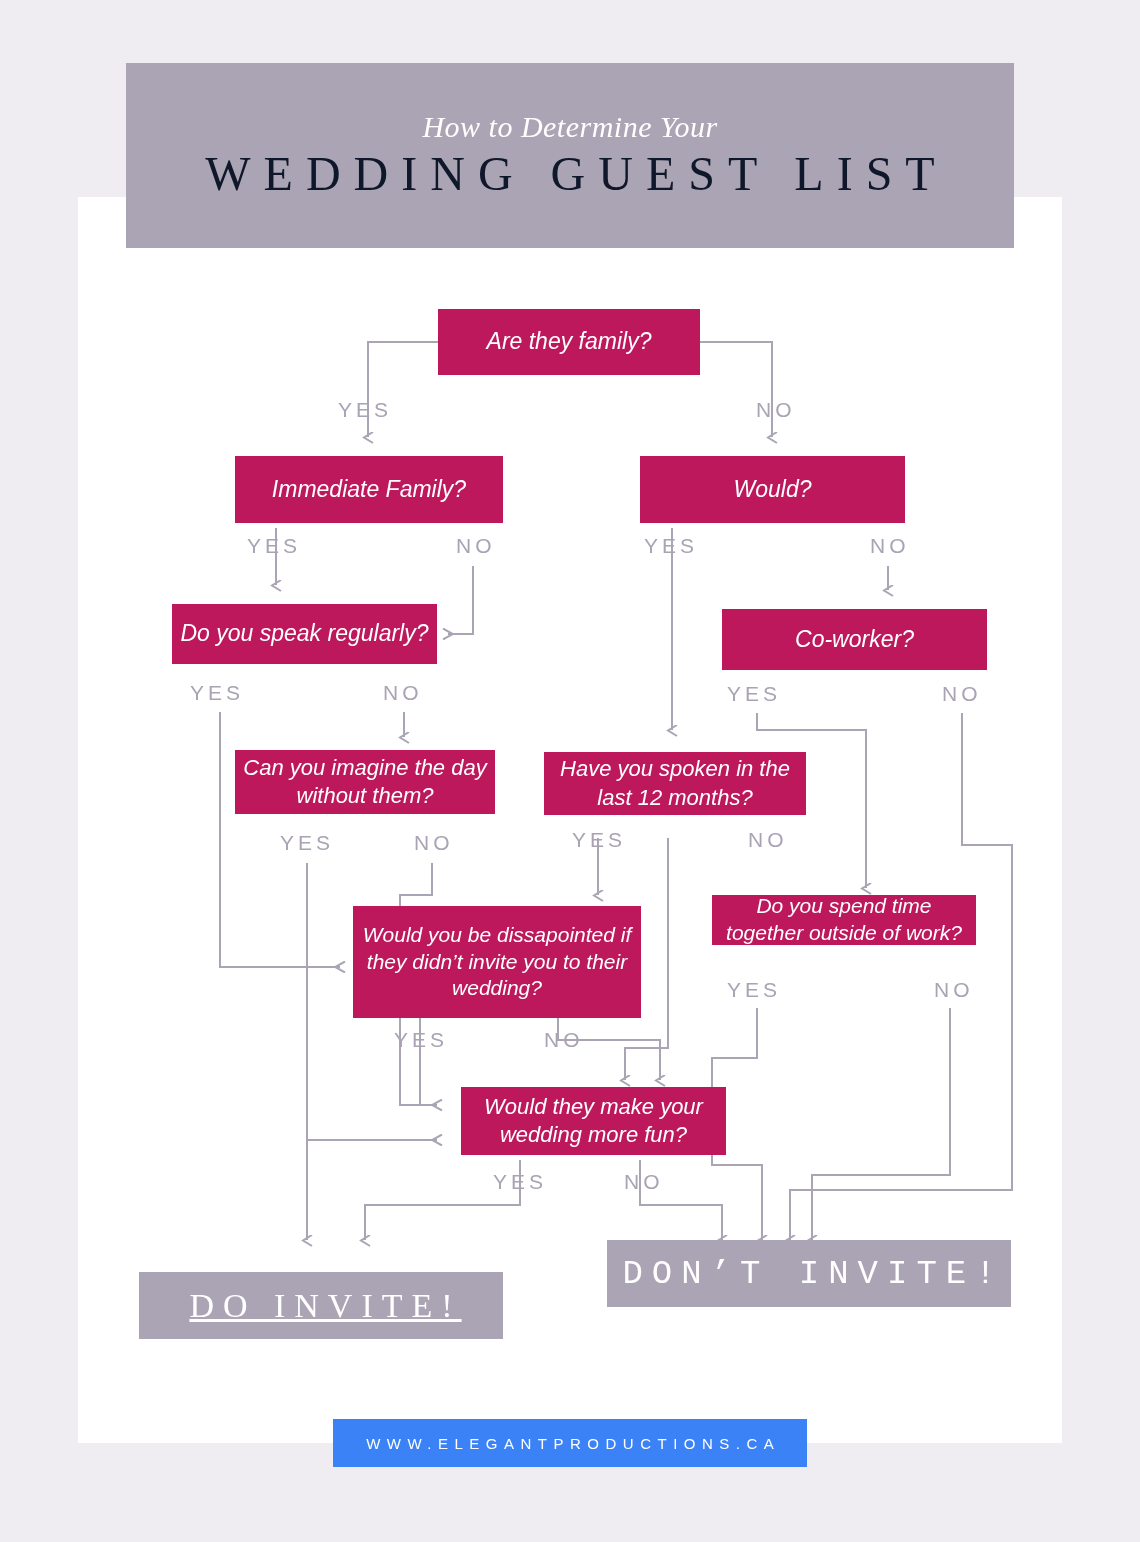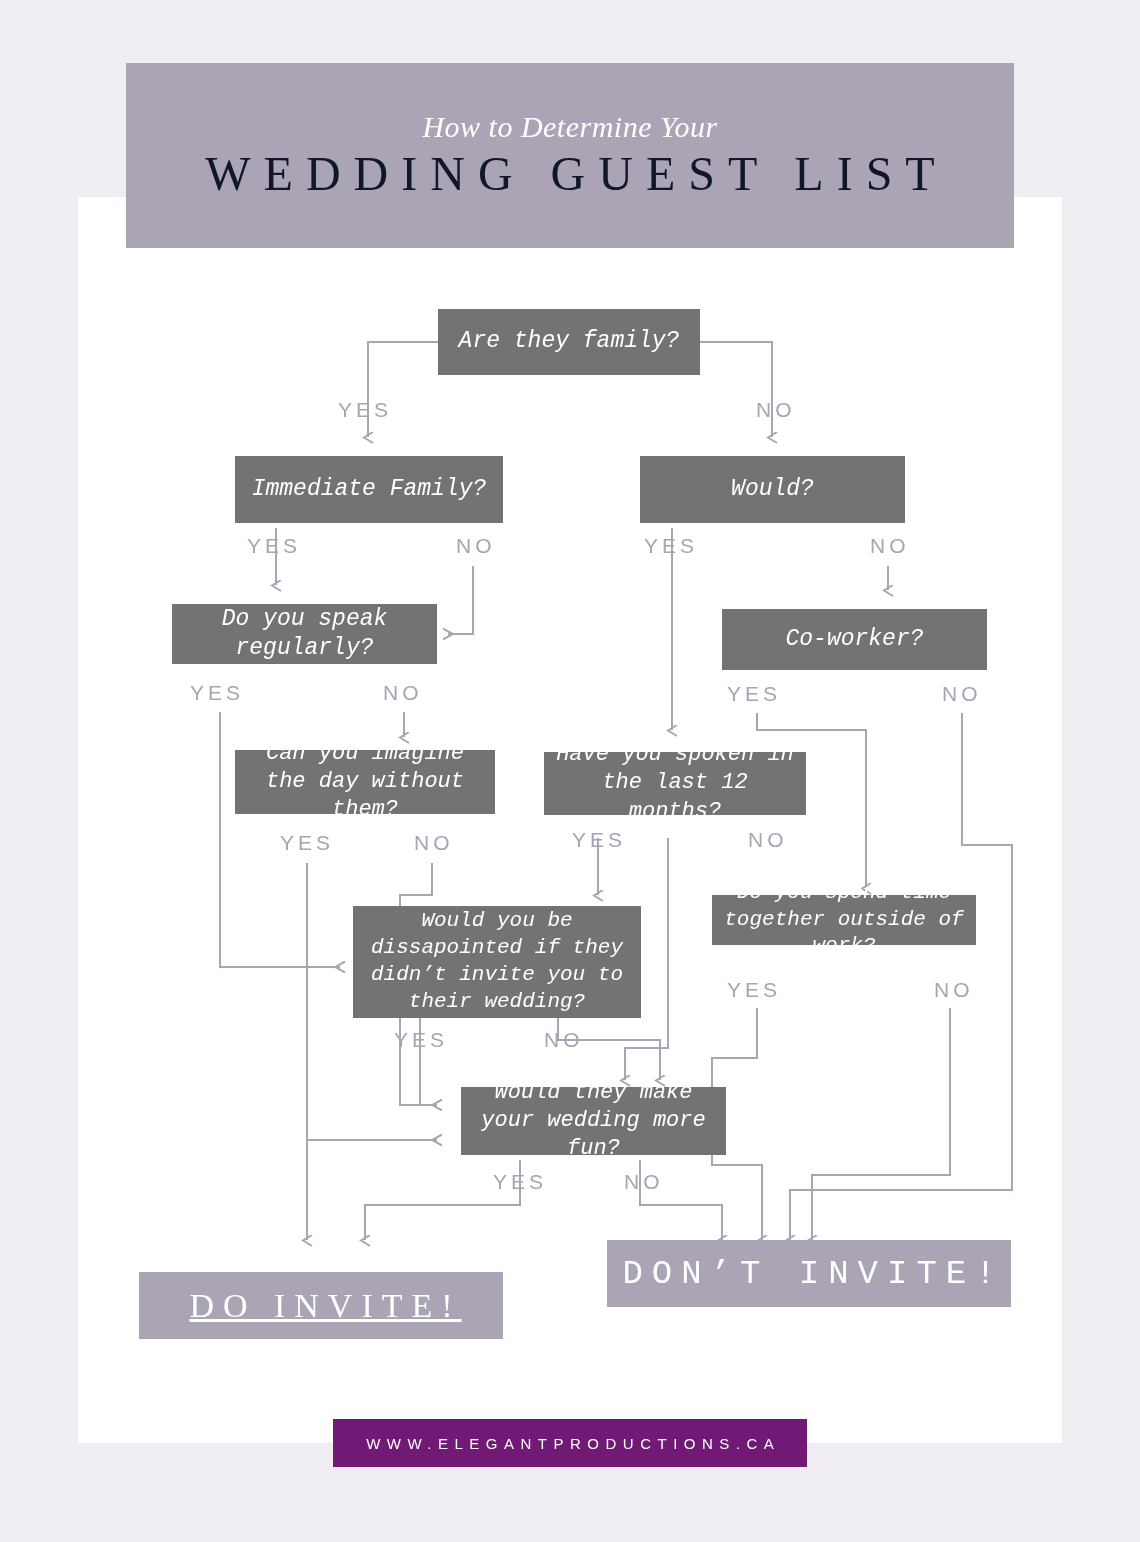--- a/index.html
+++ b/index.html
@@ -34,34 +34,34 @@
     font-family:"Liberation Serif", serif;
     color:#0f172a;
     font-size:48px;
     letter-spacing:13px;
     text-indent:13px;
     white-space:nowrap;
   }
 
   .footer{
     position:absolute;left:333px;top:1419px;width:474px;height:48px;
-    background:#701a75;
+    background:#3b82f6;
     display:flex;align-items:center;justify-content:center;
   }
   .footer span{
     color:#ffffff;font-size:15px;letter-spacing:6.5px;text-indent:6.5px;
     font-family:"Liberation Sans", sans-serif;
   }
 
   
   .node{
     position:absolute;
-    background:#737373;
+    background:#be185d;
     color:#ffffff;
-    font-family:Liberation Mono, monospace;
+    font-family:Liberation Sans, sans-serif;
     font-style:italic;
     display:flex;align-items:center;justify-content:center;
     text-align:center;
     line-height:1.28;
     font-size:23px;
     box-sizing:border-box;
     padding:14px 8px;
   }
 
   

